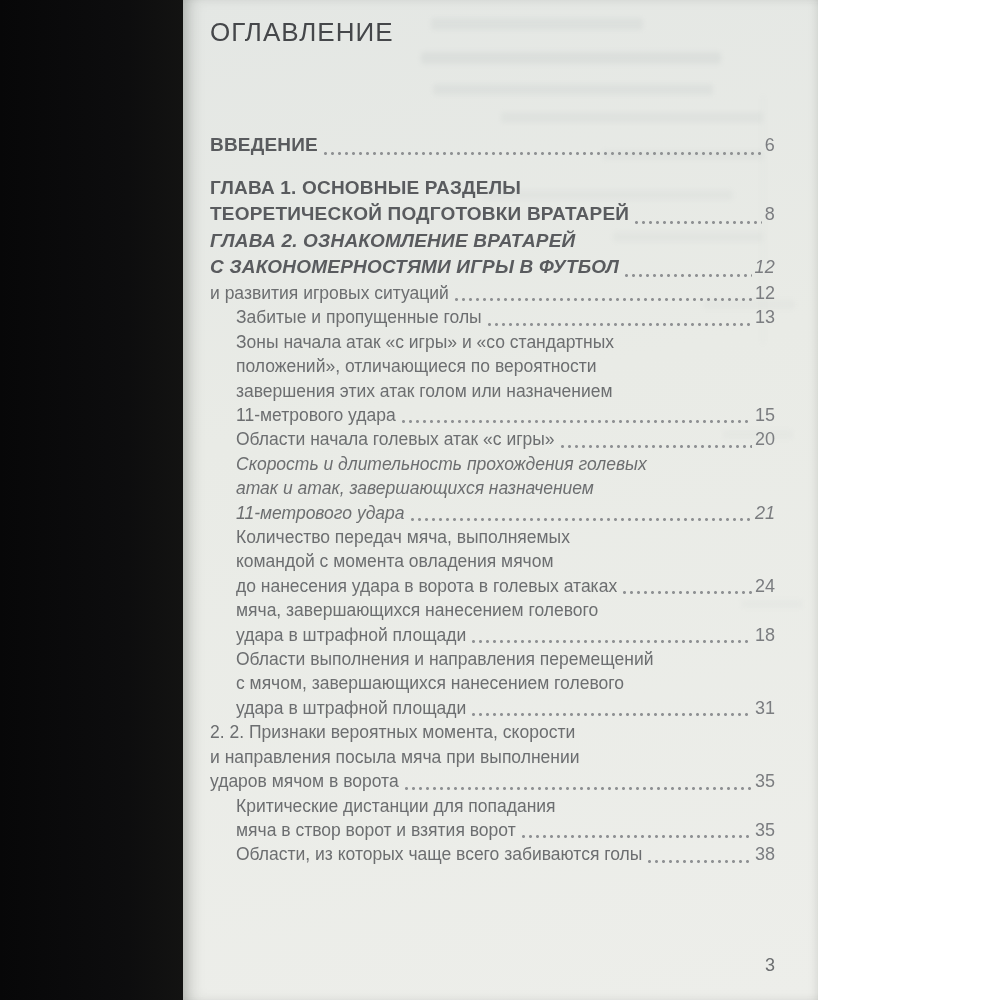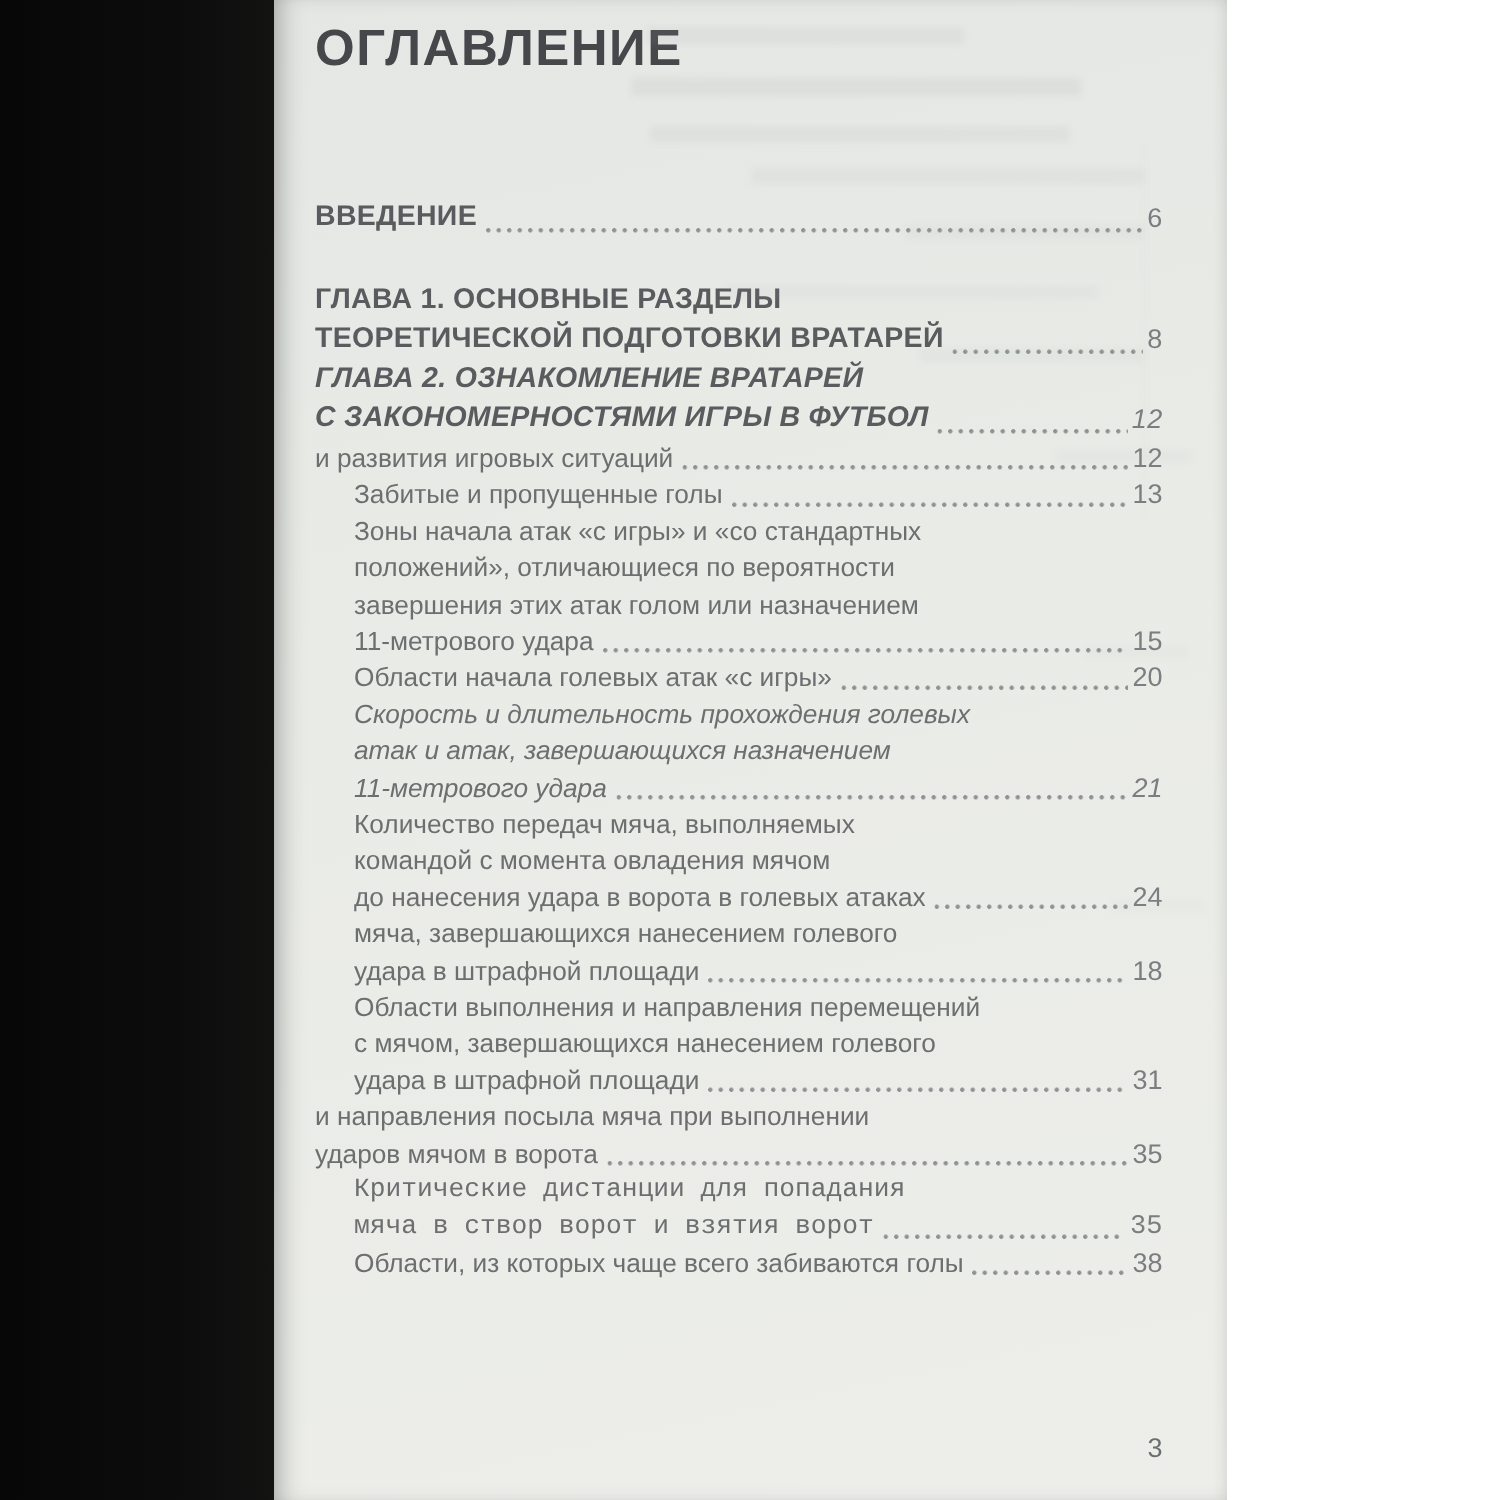--- a/index.html
+++ b/index.html
@@ -5,21 +5,21 @@
   html,body{margin:0;padding:0;background:#fff;}
   .stage{width:1000px;height:1000px;display:flex;overflow:hidden;
          font-family:"Liberation Sans", sans-serif;}
   .left-bar{width:183px;background:linear-gradient(90deg,#070708,#0d0d0e 70%,#131312);}
   .book-page{width:635px;box-sizing:border-box;position:relative;
     padding:12px 43px 0 27px;
     background:linear-gradient(168deg,#e4e7e4 0%,#e9ebe6 40%,#edeeea 100%);
     box-shadow:inset 12px 0 18px -10px rgba(35,40,35,.38), inset -7px 0 12px -9px rgba(35,40,35,.22);}
   .right-bar{flex:1;background:#ffffff;}
 
-  .title{font-weight:bold;font-size:34px;line-height:40px;letter-spacing:1px;
+  .title{font-weight:normal;font-size:26px;line-height:40px;letter-spacing:1px;
          color:var(--title_text,#45474a);margin:0 0 80px 0;}
 
   .entry{font-size:17.5px;line-height:24.4px;color:var(--body_text,#6c6e70);}
   .entry.bold{font-weight:bold;font-size:19px;line-height:26.6px;
               color:var(--bold_text,#595b5e);letter-spacing:.2px;}
   .entry .line{white-space:nowrap;}
   .entry .line.last{display:flex;align-items:flex-end;}
   .leader{flex:1;height:3px;margin:0 3px 4px 6px;min-width:10px;
     background-image:radial-gradient(circle at 1.5px 1.5px,var(--dots,#8f9193) 1.2px,transparent 1.7px);
     background-size:7px 3px;background-repeat:repeat-x;background-position:left bottom;}
@@ -43,21 +43,21 @@
         <div class="ghost" style="left: 420px; top: 150px; width: 160px; height: 10px; opacity: 0.08;"></div>
         <div class="ghost" style="left: 300px; top: 190px; width: 250px; height: 10px; opacity: 0.07;"></div>
         <div class="ghost" style="left: 430px; top: 232px; width: 150px; height: 10px; opacity: 0.07;"></div>
         <div class="ghost" style="left: 520px; top: 300px; width: 92px; height: 9px; opacity: 0.06;"></div>
         <div class="ghost" style="left: 540px; top: 430px; width: 70px; height: 9px; opacity: 0.05;"></div>
         <div class="ghost" style="left: 558px; top: 600px; width: 62px; height: 8px; opacity: 0.05;"></div>
         <div class="ghost" style="left: 579px; top: 95px; width: 2px; height: 250px; opacity: 0.06;"></div>
       </div>
     <h1 class="title">ОГЛАВЛЕНИЕ</h1>
     <div id="toc-entries">
-        <div class="entry bold" style="padding-left: 0px; margin-bottom: 28px; text-align: center;">
+        <div class="entry bold" style="padding-left: 0px; margin-bottom: 16px; text-align: center;">
           <div class="line last">
             <span>ВВЕДЕНИЕ</span>
             <span class="leader"></span>
             <span class="pg">6</span>
           </div>
         </div>
         <div class="entry bold" style="padding-left: 0px; ">
           <div class="line"><span>ГЛАВА 1. ОСНОВНЫЕ РАЗДЕЛЫ</span></div>
           <div class="line last">
             <span>ТЕОРЕТИЧЕСКОЙ ПОДГОТОВКИ ВРАТАРЕЙ</span>
@@ -133,28 +133,29 @@
         <div class="entry" style="padding-left: 26px;">
           <div class="line"><span>Области выполнения и направления перемещений</span></div>
           <div class="line"><span>с мячом, завершающихся нанесением голевого</span></div>
           <div class="line last">
             <span>удара в штрафной площади</span>
             <span class="leader"></span>
             <span class="pg">31</span>
           </div>
         </div>
         <div class="entry" style="padding-left: 0px;">
+          <div class="line"><span>2. 2. Признаки вероятных момента, скорости</span></div>
           <div class="line"><span>и направления посыла мяча при выполнении</span></div>
           <div class="line last">
             <span>ударов мячом в ворота</span>
             <span class="leader"></span>
             <span class="pg">35</span>
           </div>
         </div>
-        <div class="entry" style="padding-left: 26px; font-family: Liberation Mono, monospace;">
+        <div class="entry" style="padding-left: 26px;">
           <div class="line"><span>Критические дистанции для попадания</span></div>
           <div class="line last">
             <span>мяча в створ ворот и взятия ворот</span>
             <span class="leader"></span>
             <span class="pg">35</span>
           </div>
         </div>
         <div class="entry" style="padding-left: 26px;">
           <div class="line last">
             <span>Области, из которых чаще всего забиваются голы</span>

